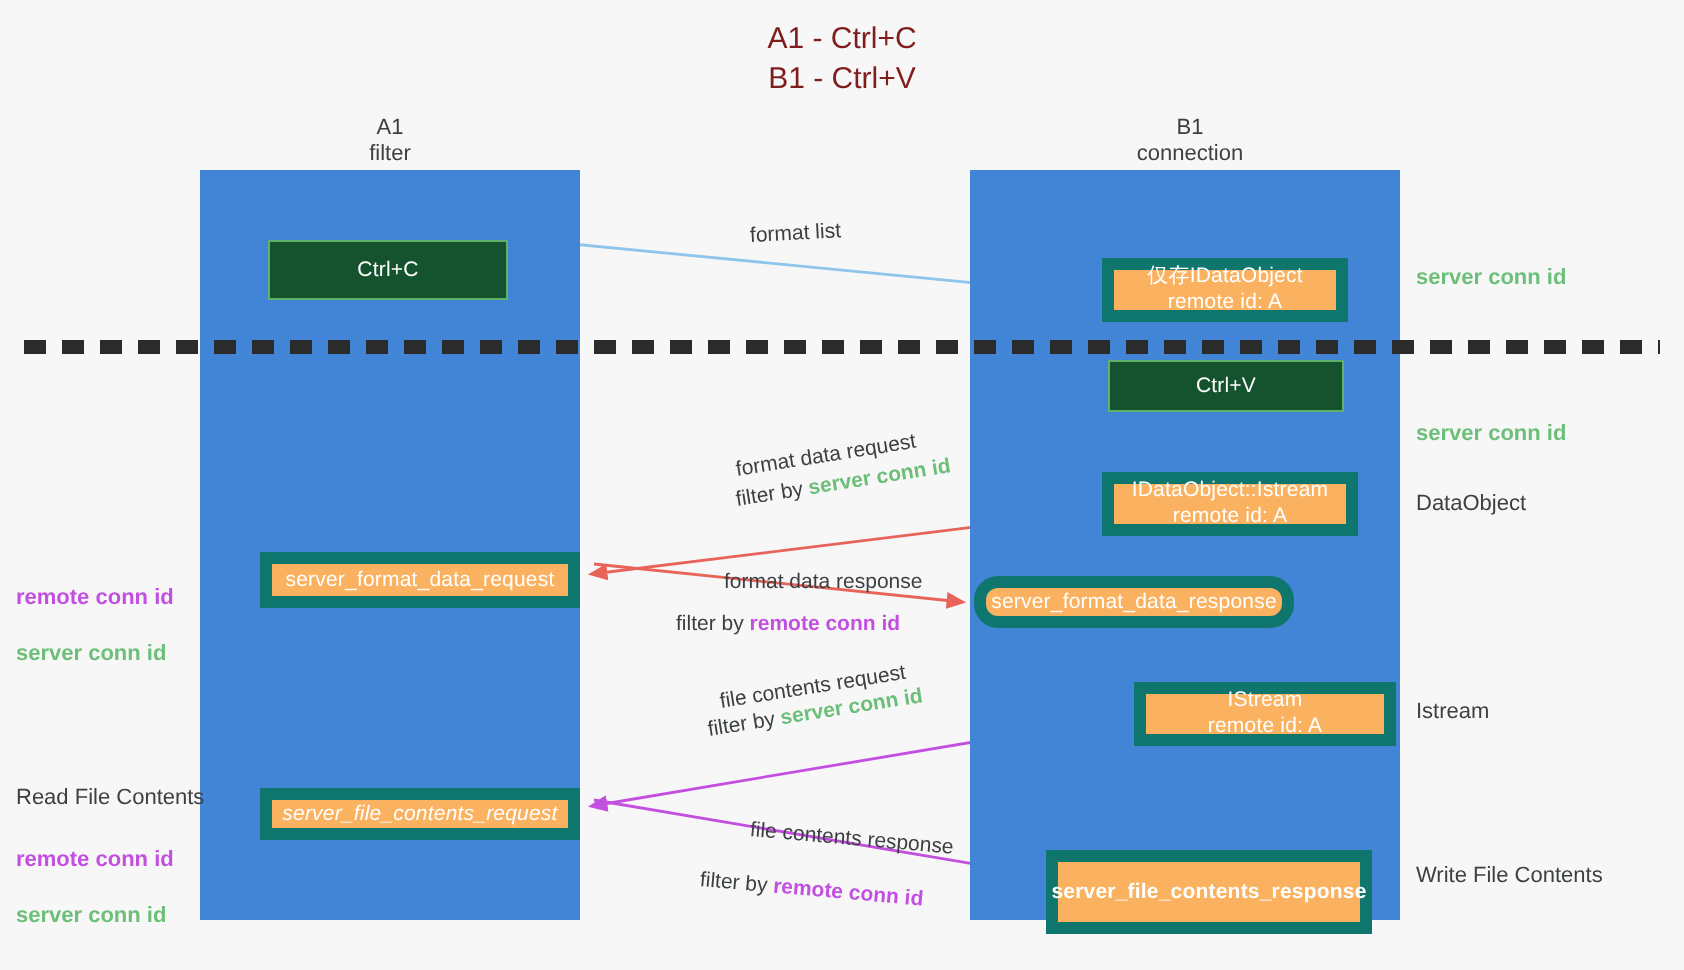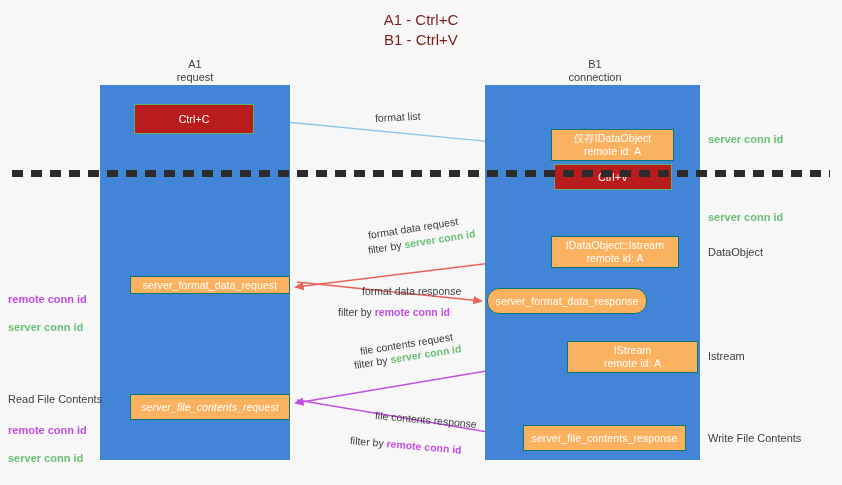--- a/index.html
+++ b/index.html
@@ -61,32 +61,32 @@
     flex-direction: column;
     align-items: center;
     justify-content: center;
     color: #ffffff;
     font-size: 10.5px;
     line-height: 13px;
     text-align: center;
     white-space: pre-line;
     letter-spacing: .1px;
   }
-  .green { background: #b91c1c; border: 1px solid #5eb06a; }
-  .orange { background: #fbb260; border: 1px solid #0f766e; }
+  .green { background: #14532d; border: 1px solid #5eb06a; margin-top: 16px; }
+  .orange { background: #fbb260; border: 6px solid #0f766e; }
 
   #n-ctrlc   { left: 134px; top: 104px; width: 120px; height: 30px; }
   #n-idata   { left: 551px; top: 129px; width: 123px; height: 32px; }
   #n-ctrlv   { left: 554px; top: 164px; width: 118px; height: 26px; }
   #n-getdata { left: 551px; top: 236px; width: 128px; height: 32px; }
-  #n-sfdreq  { left: 130px; top: 276px; width: 160px; height: 18px; }
+  #n-sfdreq  { left: 130px; top: 276px; width: 160px; height: 28px; }
   #n-sfdresp { left: 487px; top: 288px; width: 160px; height: 26px; border-radius: 12px; }
   #n-istream { left: 567px; top: 341px; width: 131px; height: 32px; }
   #n-sfcreq  { left: 130px; top: 394px; width: 160px; height: 26px; font-style: italic; }
-  #n-sfcresp { left: 523px; top: 425px; width: 163px; height: 26px; }
+  #n-sfcresp { left: 523px; top: 425px; width: 163px; height: 42px; font-weight: bold; }
 
   
   .side {
     font-size: 11px;
     line-height: 14px;
     font-weight: bold;
     white-space: pre-line;
   }
   .side-plain {
     font-size: 11px;
@@ -171,21 +171,21 @@
   <line x1="297" y1="400" x2="517" y2="437" stroke="#c34fe0" stroke-width="1.4" marker-end="url(#ar-pur)"></line>
 </svg>
 
 <div class="abs" id="title">A1 - Ctrl+C
 B1 - Ctrl+V</div>
 
 <div class="abs lane" id="lane-a1"></div>
 <div class="abs lane" id="lane-b1"></div>
 
 <div class="abs col-head" id="head-a1">A1
-request</div>
+filter</div>
 <div class="abs col-head" id="head-b1">B1
 connection</div>
 
 <div class="abs node green" id="n-ctrlc">Ctrl+C</div>
 <div class="abs node orange" id="n-idata">仅存IDataObject
 remote id: A</div>
 <div class="abs node green" id="n-ctrlv">Ctrl+V</div>
 <div class="abs node orange" id="n-getdata">IDataObject::Istream
 remote id: A</div>
 <div class="abs node orange" id="n-sfdreq">server_format_data_request</div>

